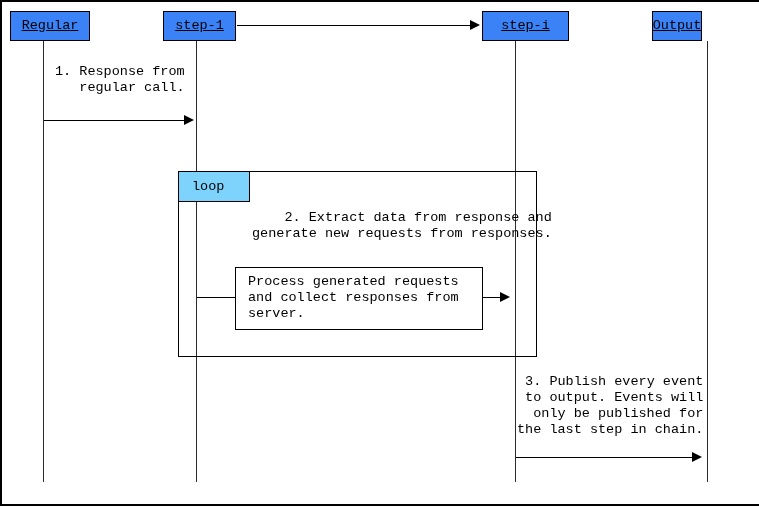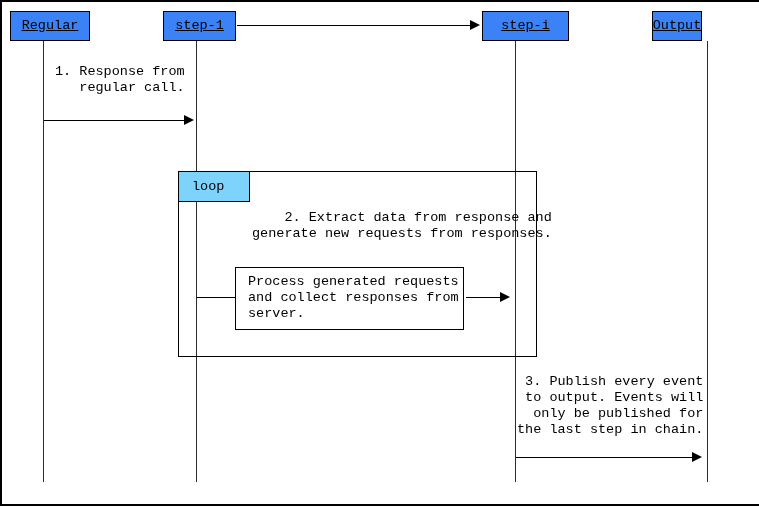--- a/index.html
+++ b/index.html
@@ -25,21 +25,21 @@
   .loop-box{
     position:absolute;left:178px;top:171px;width:359px;height:186px;
     box-sizing:border-box;border:1px solid #000;background:transparent;z-index:2;
   }
   .loop-label{
     position:absolute;left:178px;top:171px;width:72px;height:31px;
     box-sizing:border-box;border:1px solid #000;background:#7dd3fc;z-index:3;
     line-height:29px;padding-left:13px;
   }
   .process-box{
-    position:absolute;left:235px;top:267px;width:229px;height:63px;
+    position:absolute;left:235px;top:267px;width:248px;height:63px;
     box-sizing:border-box;border:1px solid #000;background:#fff;z-index:3;
     padding:6px 0 0 12px;white-space:pre-line;
   }
 </style>
 </head>
 <body>
 
 <div id="stage">
 
   <div class="edge" style="left:0;top:0;width:759px;height:2px;"></div>

